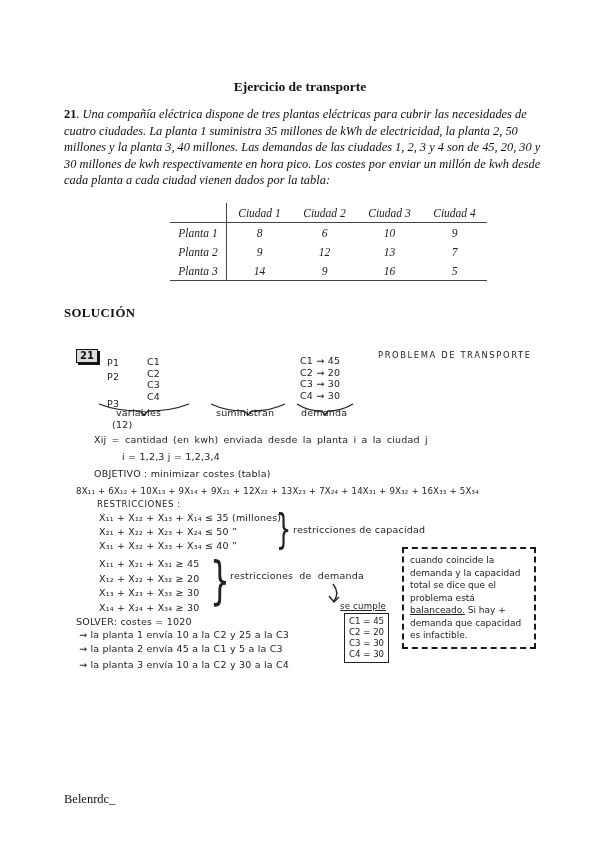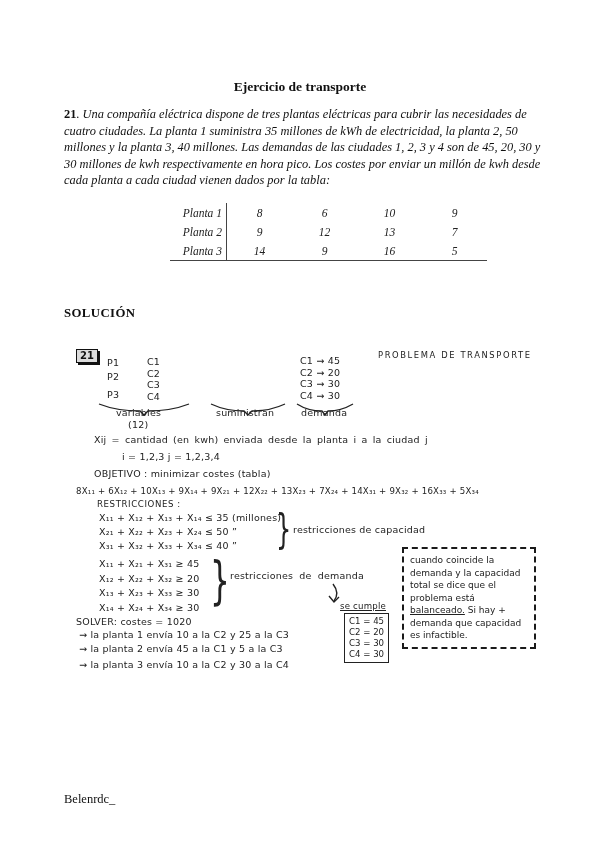--- a/index.html
+++ b/index.html
@@ -13,21 +13,21 @@
                 font-style:italic;font-size:12.4px;line-height:16.6px;text-align:left;}
   .problem-num{font-weight:bold;font-style:normal;}
   .solution-heading{position:absolute;left:64px;top:306px;font-weight:bold;
                     font-size:12.8px;letter-spacing:.4px;}
   .footer{position:absolute;left:64px;top:792px;font-size:12.5px;}
 
   
   .cost-table{position:absolute;left:170px;top:203px;border-collapse:collapse;
               font-style:italic;font-size:11.5px;color:#222;}
   .cost-table td{height:19px;padding:0 4px;vertical-align:middle;}
-  .cost-table td.rl{width:48px;text-align:right;border-right:1.3px solid #444;}
+  .cost-table td.rl{width:48px;text-align:center;border-right:1.3px solid #444;}
   .cost-table td.dc{width:57px;text-align:center;}
   .cost-table tr.hdr td{border-bottom:1.3px solid #444;}
   .cost-table tr.last td{border-bottom:1.3px solid #444;}
 
   
   .hw{position:absolute;font-family:"DejaVu Sans",sans-serif;color:#222;
       font-size:9.5px;white-space:nowrap;letter-spacing:.2px;}
   .hw-sm{font-size:8.6px;}
   .tag-box{position:absolute;left:76px;top:349px;font-family:"DejaVu Sans",sans-serif;
            font-size:10px;font-weight:bold;color:#111;background:#dcdcdc;
@@ -51,20 +51,27 @@
 <body>
 
 <div class="page">
 
   <div class="doc-title">Ejercicio de transporte</div>
 
   <div class="problem-para"><span class="problem-num">21</span><span>. Una compañía eléctrica dispone de tres plantas eléctricas para cubrir las necesidades de cuatro ciudades. La planta 1 suministra 35 millones de kWh de electricidad, la planta 2, 50 millones y la planta 3, 40 millones. Las demandas de las ciudades 1, 2, 3 y 4 son de 45, 20, 30 y 30 millones de kwh respectivamente en hora pico. Los costes por enviar un millón de kwh desde cada planta a cada ciudad vienen dados por la tabla:</span></div>
 
   <table class="cost-table">
     <tbody>
+        <tr class="hdr">
+      <td class="rl"></td>
+      <td class="dc">Ciudad 1</td>
+      <td class="dc">Ciudad 2</td>
+      <td class="dc">Ciudad 3</td>
+      <td class="dc">Ciudad 4</td>
+    </tr>
     <tr>
       <td class="rl">Planta 1</td>
       <td class="dc">8</td>
       <td class="dc">6</td>
       <td class="dc">10</td>
       <td class="dc">9</td>
     </tr>
     <tr>
       <td class="rl">Planta 2</td>
       <td class="dc">9</td>
@@ -82,33 +89,33 @@
   </tbody>
     </table>
 
   <div class="solution-heading">SOLUCIÓN</div>
 
   <div class="tag-box">21</div>
 
   <div class="hw col-list" style="left:107px;top:357px;">
     <div>P1</div>
     <div style="margin-top:2px;">P2</div>
-    <div style="margin-top:7px;">P3</div>
+    <div style="margin-top:16px;">P3</div>
   </div>
   <div class="hw col-list" style="left:147px;top:356px;">
     <div>C1</div>
     <div>C2</div>
     <div>C3</div>
     <div>C4</div>
   </div>
   <svg class="sketch" style="left:98px;top:402px;" width="92" height="14">
     <path d="M1 2 C 19 9, 36 9, 42 9 L 46 13 L 50 9 C 56 9, 73 9, 91 2" fill="none" stroke="#222" stroke-width="1.3"></path>
   </svg>
   <div class="hw" style="left:116px;top:407px;">variables</div>
-  <div class="hw" style="left:128px;top:419px;">(12)</div>
+  <div class="hw" style="left:112px;top:419px;">(12)</div>
 
   <svg class="sketch" style="left:210px;top:402px;" width="76" height="14">
     <path d="M1 2 C 16 9, 30 9, 34 9 L 38 13 L 42 9 C 46 9, 60 9, 75 2" fill="none" stroke="#222" stroke-width="1.3"></path>
   </svg>
   <div class="hw" style="left:216px;top:407px;">suministran</div>
 
   <div class="hw col-list" style="left:300px;top:355px;">
     <div>C1 → 45</div>
     <div>C2 → 20</div>
     <div>C3 → 30</div>

